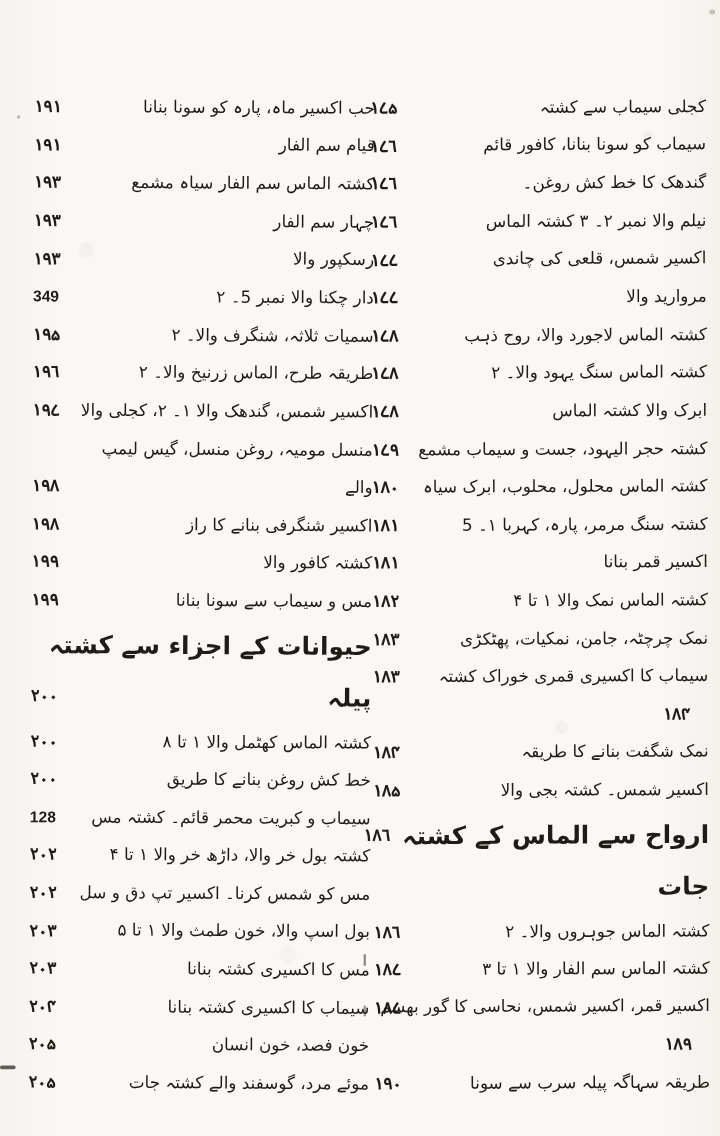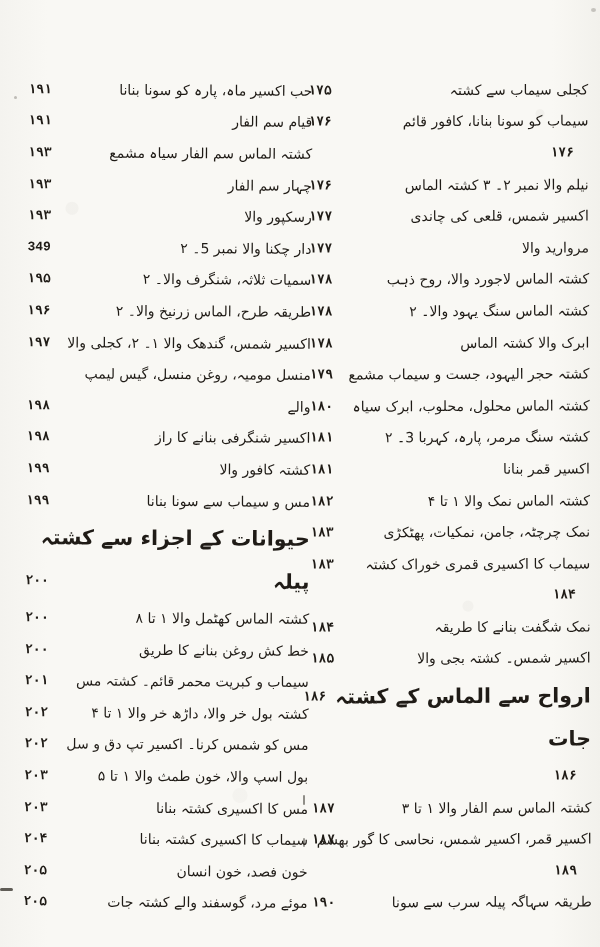--- a/index.html
+++ b/index.html
@@ -25,21 +25,21 @@
   .row{
     display:flex;direction:rtl;justify-content:space-between;align-items:center;
     height:31.6px;flex:0 0 auto;
   }
   .txt{
     font-size:14px;text-align:right;white-space:nowrap;
     letter-spacing:0px;max-width:235px;overflow:visible;
   }
   .num{
     font-size:13px;font-weight:bold;min-width:38px;text-align:left;
-    direction:ltr;font-family:Liberation Mono, monospace;
+    direction:ltr;font-family:Liberation Sans, sans-serif;
   }
   .row.header{height:43px;}
   .row.header .txt{font-size:20.5px;font-weight:bold;max-width:250px;}
   
   .artifact{position:absolute;background:#3a362f;border-radius:2px;opacity:.8;}
   .a1{left:0px;top:888px;width:13px;height:3px;}
   .a2{left:303px;top:795px;width:2px;height:10px;opacity:.55;}
   .a3{left:303px;top:838px;width:2px;height:9px;opacity:.5;}
   .a4{right:4px;top:8px;width:5px;height:4px;opacity:.25;border-radius:50%;}
   .a5{left:14px;top:96px;width:3px;height:3px;opacity:.3;border-radius:50%;}
@@ -51,20 +51,21 @@
   <div class="col col-right">
       <div class="row">
     <span class="txt">کجلی سیماب سے کشتہ</span>
     <span class="num">۱۷۵</span>
   </div>
       <div class="row">
     <span class="txt">سیماب کو سونا بنانا، کافور قائم</span>
     <span class="num">۱۷۶</span>
   </div>
       <div class="row">
+    <span class="txt">گندھک کا خط کش روغن۔</span>
     <span class="num">۱۷۶</span>
   </div>
       <div class="row">
     <span class="txt">نیلم والا نمبر ۲۔ ۳ کشتہ الماس</span>
     <span class="num">۱۷۶</span>
   </div>
       <div class="row">
     <span class="txt">اکسیر شمس، قلعی کی چاندی</span>
     <span class="num">۱۷۷</span>
   </div>
@@ -86,21 +87,21 @@
   </div>
       <div class="row">
     <span class="txt">کشتہ حجر الیہود، جست و سیماب مشمع</span>
     <span class="num">۱۷۹</span>
   </div>
       <div class="row">
     <span class="txt">کشتہ الماس محلول، محلوب، ابرک سیاہ</span>
     <span class="num">۱۸۰</span>
   </div>
       <div class="row">
-    <span class="txt">کشتہ سنگ مرمر، پارہ، کہربا 3۔ ۲</span>
+    <span class="txt">کشتہ سنگ مرمر، پارہ، کہربا ۱۔ 5</span>
     <span class="num">۱۸۱</span>
   </div>
       <div class="row">
     <span class="txt">اکسیر قمر بنانا</span>
     <span class="num">۱۸۱</span>
   </div>
       <div class="row">
     <span class="txt">کشتہ الماس نمک والا ۱ تا ۴</span>
     <span class="num">۱۸۲</span>
   </div>
@@ -125,20 +126,21 @@
   </div>
       <div class="row header">
     <span class="txt">ارواح سے الماس کے کشتہ</span>
     <span class="num">۱۸۶</span>
   </div>
       <div class="row header">
     <span class="txt">جات</span>
     <span class="num"></span>
   </div>
       <div class="row">
+    <span class="txt">کشتہ الماس جوہروں والا۔ ۲</span>
     <span class="num">۱۸۶</span>
   </div>
       <div class="row">
     <span class="txt">کشتہ الماس سم الفار والا ۱ تا ۳</span>
     <span class="num">۱۸۷</span>
   </div>
       <div class="row">
     <span class="txt">اکسیر قمر، اکسیر شمس، نحاسی کا گور بھسم</span>
     <span class="num">۱۸۷</span>
   </div>
@@ -218,21 +220,21 @@
       <div class="row">
     <span class="txt">کشتہ الماس کھٹمل والا ۱ تا ۸</span>
     <span class="num">۲۰۰</span>
   </div>
       <div class="row">
     <span class="txt">خط کش روغن بنانے کا طریق</span>
     <span class="num">۲۰۰</span>
   </div>
       <div class="row">
     <span class="txt">سیماب و کبریت محمر قائم۔ کشتہ مس</span>
-    <span class="num">۲۰۱</span>
+    <span class="num">128</span>
   </div>
       <div class="row">
     <span class="txt">کشتہ بول خر والا، داڑھ خر والا ۱ تا ۴</span>
     <span class="num">۲۰۲</span>
   </div>
       <div class="row">
     <span class="txt">مس کو شمس کرنا۔ اکسیر تپ دق و سل</span>
     <span class="num">۲۰۲</span>
   </div>
       <div class="row">

